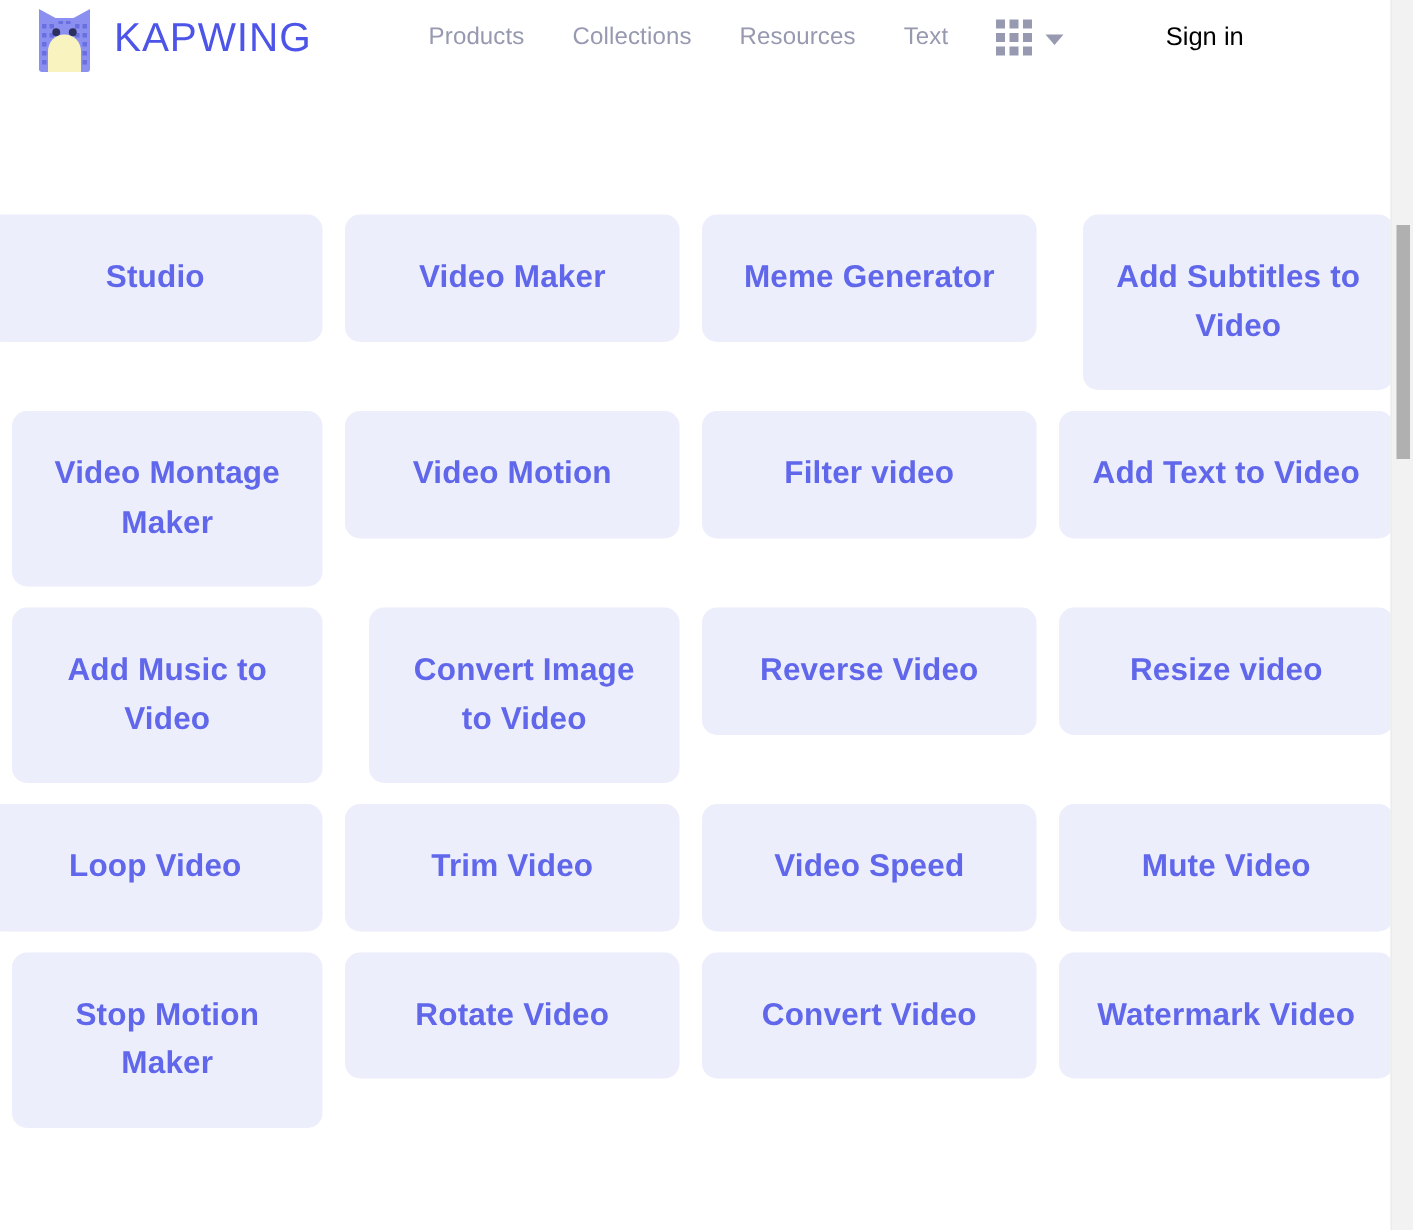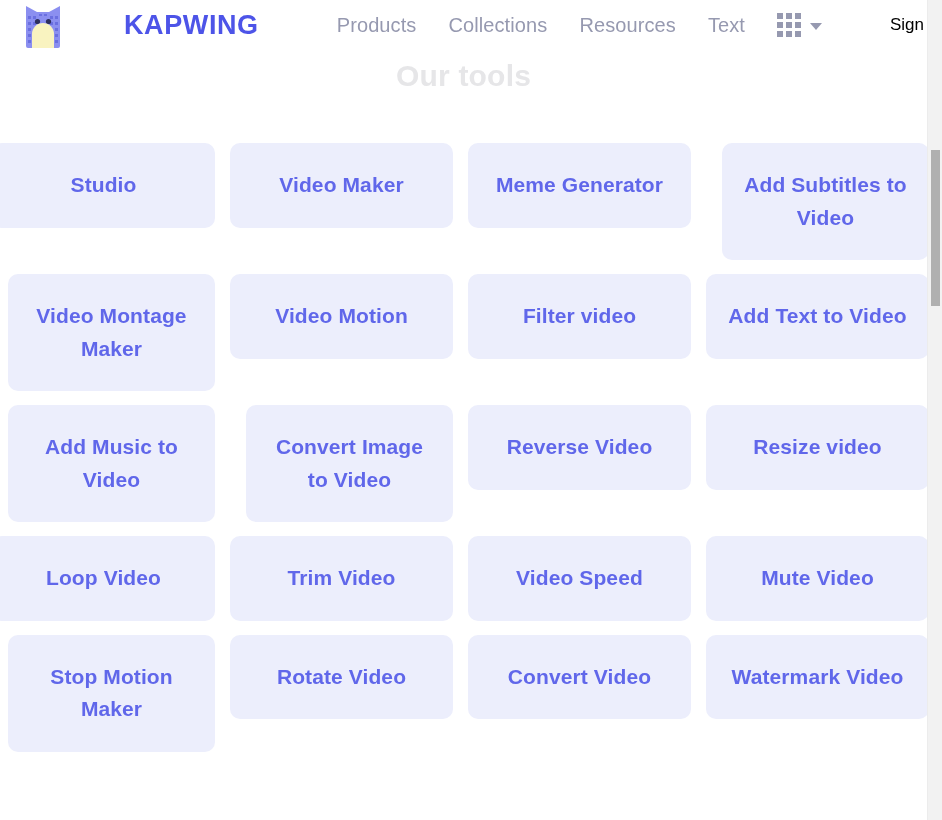--- a/index.html
+++ b/index.html
@@ -47,37 +47,36 @@
   .logo-mark {
     width: 38px;
     height: 44px;
     display: block;
     flex: 0 0 auto;
     margin-top: 2px;
   }
 
   .brand-word {
     font-size: 27px;
-    font-weight: bold;
+    font-weight: normal;
     letter-spacing: 0.6px;
     color: #4d54e8;
     line-height: 1;
     white-space: nowrap;
-    margin-left: 48px;
   }
 
   .nav-links {
     display: flex;
     align-items: center;
     gap: 32px;
     margin-left: 78px;
   }
 
   .nav-link {
-    font-size: 20px;
+    font-size: 16px;
     color: #9699b0;
     text-decoration: none;
     white-space: nowrap;
     letter-spacing: 0.1px;
   }
 
   .apps-menu {
     display: flex;
     align-items: center;
     gap: 9px;
@@ -263,21 +262,20 @@
             <i></i>
             <i></i>
         </span>
         <span class="chevron-down"></span>
       </div>
 
       <a class="signin-link" href="#">Sign in</a>
     </nav>
   </div>
 
-  <h1 class="section-title">Our tools</h1>
 
   <div class="tools-grid">
       <a class="tool-card" href="#">Studio</a>
       <a class="tool-card" href="#">Video Maker</a>
       <a class="tool-card" href="#">Meme Generator</a>
       <a class="tool-card tall" href="#">Add Subtitles to Video</a>
       <a class="tool-card tall" href="#">Video Montage Maker</a>
       <a class="tool-card" href="#">Video Motion</a>
       <a class="tool-card" href="#">Filter video</a>
       <a class="tool-card" href="#">Add Text to Video</a>

